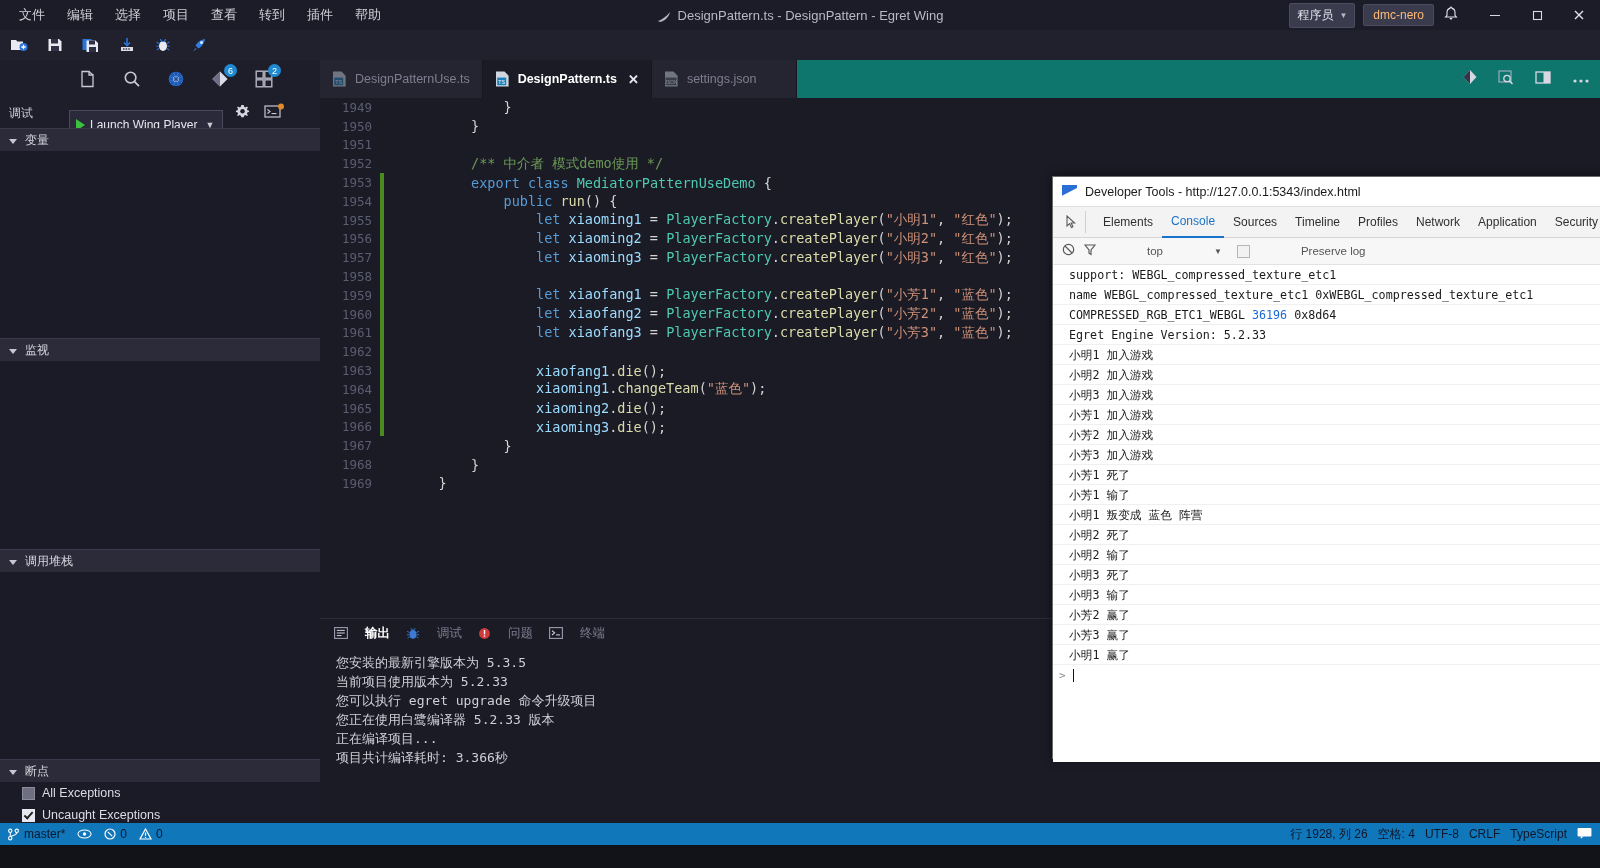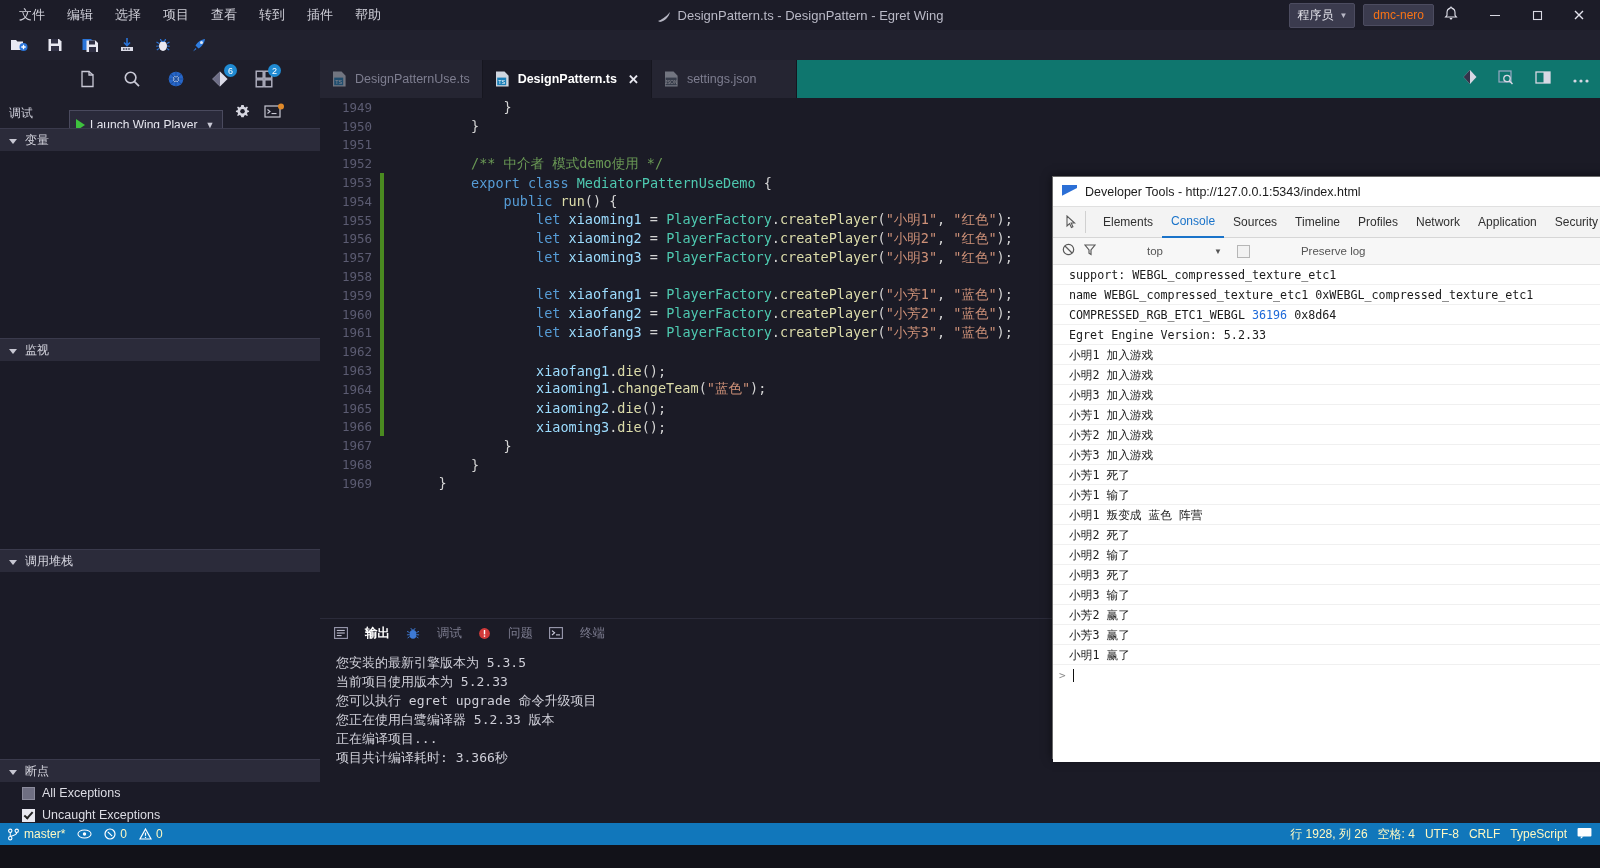--- a/index.html
+++ b/index.html
@@ -11,21 +11,21 @@
   .titlebar{position:absolute;left:0;top:0;width:1600px;height:30px;background:#1c1c28;}
   .menubar{position:absolute;left:8px;top:0;height:30px;display:flex;align-items:center;}
   .menu-item{color:#cfcfd8;font-size:13px;padding:0 11px;line-height:30px;cursor:default;}
   .title-center{position:absolute;left:0;top:0;width:1600px;height:30px;
       display:flex;align-items:center;justify-content:center;pointer-events:none;}
   .title-text{color:#b9b9c6;font-size:13px;margin-left:7px;}
   .egret-logo{width:14px;height:12px;position:relative;}
   .title-right{position:absolute;right:0;top:0;height:30px;display:flex;align-items:center;}
   .role-pill{display:flex;align-items:center;gap:6px;background:#3b3b4e;border:1px solid #4c4c60;
       color:#e2e2ea;font-size:12px;border-radius:2px;padding:3px 7px;margin-right:8px;}
-  .user-pill{background:#3b3b4e;border:1px solid #4c4c60;color:#f97316;font-size:12px;
+  .user-pill{background:#3b3b4e;border:1px solid #4c4c60;color:#fdba74;font-size:12px;
       border-radius:2px;padding:3px 9px;margin-right:10px;}
   .bell{color:#e4e4ee;font-size:15px;margin-right:16px;}
   .wbtn{width:42px;height:30px;display:flex;align-items:center;justify-content:center;
       color:#d8d8e2;font-size:13px;}
 
   
   .toolbar{position:absolute;left:0;top:30px;width:1600px;height:30px;background:#21212e;}
   .tb-icons{position:absolute;left:10px;top:0;height:30px;display:flex;align-items:center;gap:18px;}
   .tb-ic{width:18px;height:18px;display:flex;align-items:center;justify-content:center;}
 
@@ -121,21 +121,21 @@
   .dt-console{background:#fff;height:497px;overflow:hidden;font-family:"DejaVu Sans Mono","Liberation Mono",monospace;
       font-size:11.7px;color:#1a1a1a;}
   .dt-row{border-bottom:1px solid #f0f0f0;padding:1.5px 0 1.5px 16px;line-height:16px;white-space:pre;}
   .dt-num{color:#1c68d8;}
   .dt-prompt{display:flex;align-items:center;padding-left:6px;height:20px;}
   .dt-prompt-arrow{color:#8a8a8a;font-size:11px;margin-right:7px;}
   .dt-caret-bar{width:1px;height:13px;background:#111;}
 
   
   .statusbar{position:absolute;left:0;top:823px;width:1600px;height:22px;background:#1177bb;
-      display:flex;align-items:center;color:#fef9c3;font-size:12px;}
+      display:flex;align-items:center;color:#0f172a;font-size:12px;}
   .sb-left{display:flex;align-items:center;padding-left:7px;gap:12px;}
   .sb-right{position:absolute;right:8px;display:flex;align-items:center;gap:10px;}
   .sb-item{display:flex;align-items:center;gap:4px;}
   .cut-strip{position:absolute;left:0;top:845px;width:1600px;height:23px;background:#121219;}
 </style>
 </head>
 <body>
 
 <div id="app">
 

